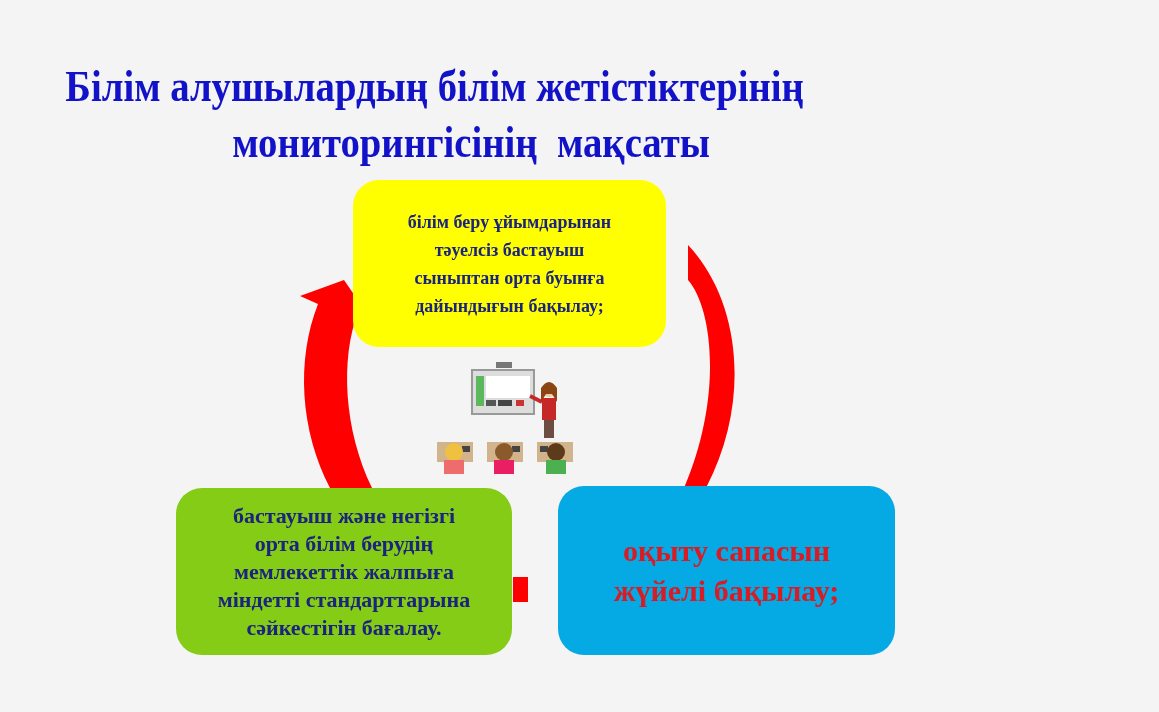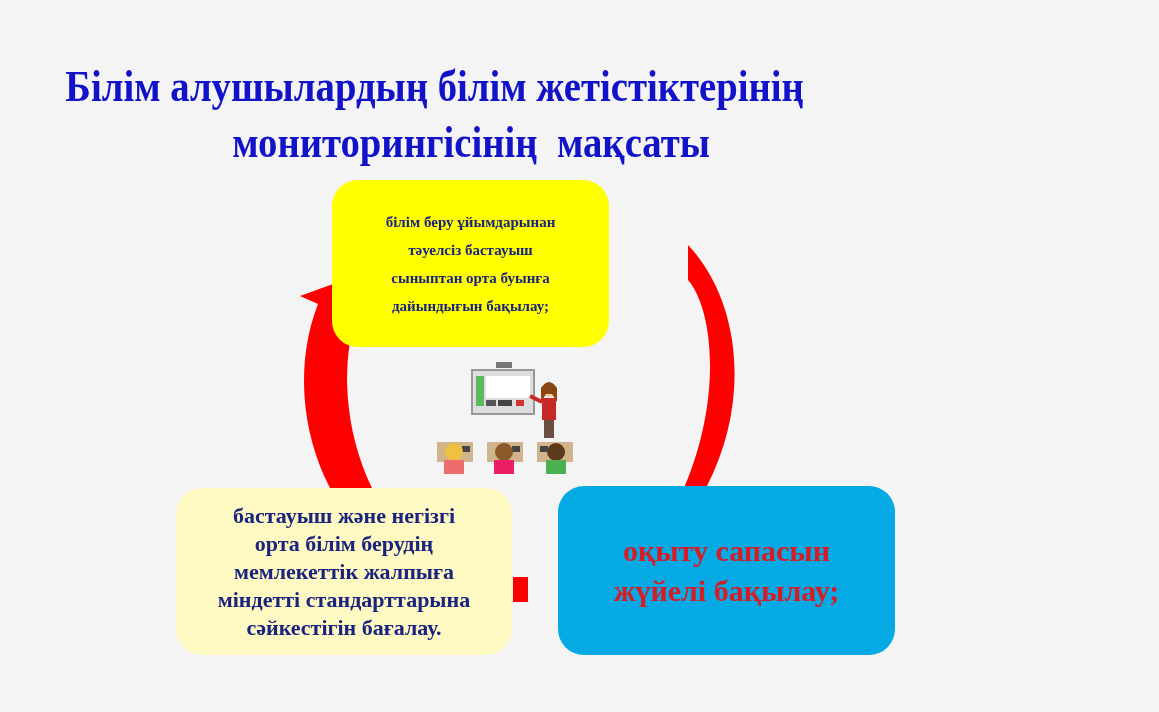--- a/index.html
+++ b/index.html
@@ -17,26 +17,26 @@
   .title .l1 { position: absolute; left: 76px; top: 0; white-space: nowrap; }
   .title .l2 { position: absolute; left: 270px; top: 56px; white-space: pre; }
   svg.cycle { position: absolute; left: 0; top: 0; }
   .box {
     position: absolute; border-radius: 26px;
     display: flex; align-items: center; justify-content: center;
     text-align: center; font-weight: bold; box-sizing: border-box;
   }
   .box span { white-space: pre-line; display: block; }
   .yellow {
-    left: 332px; top: 180px; width: 277px; height: 167px;
-    background: #ffff00; color: #1a237e; font-size: 15px; line-height: 28px;
+    left: 353px; top: 180px; width: 313px; height: 167px;
+    background: #ffff00; color: #1a237e; font-size: 18px; line-height: 28px;
   }
   .green {
     left: 176px; top: 488px; width: 336px; height: 167px;
-    background: #fef9c3; color: #1a237e; font-size: 22px; line-height: 28px;
+    background: #84cc16; color: #1a237e; font-size: 22px; line-height: 28px;
   }
   .blue {
     left: 529px; top: 486px; width: 337px; height: 169px;
     background: #05a9e3; color: #d81b24; font-size: 30px; line-height: 40px; margin-left: 29px;
   }
   .illus { position: absolute; left: 432px; top: 362px; width: 150px; height: 115px; }
 </style>
 </head>
 <body>
 

